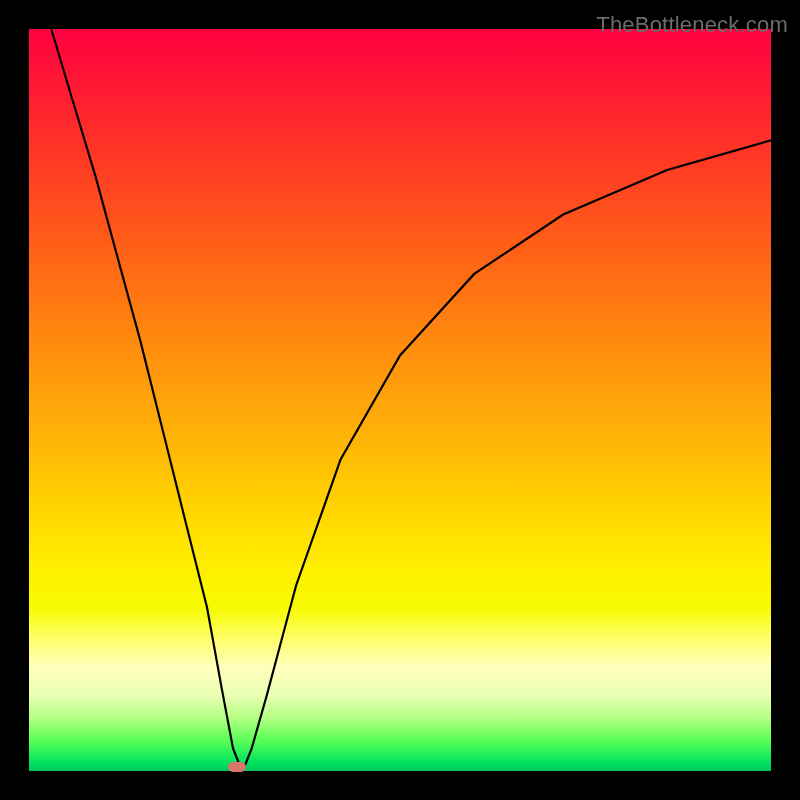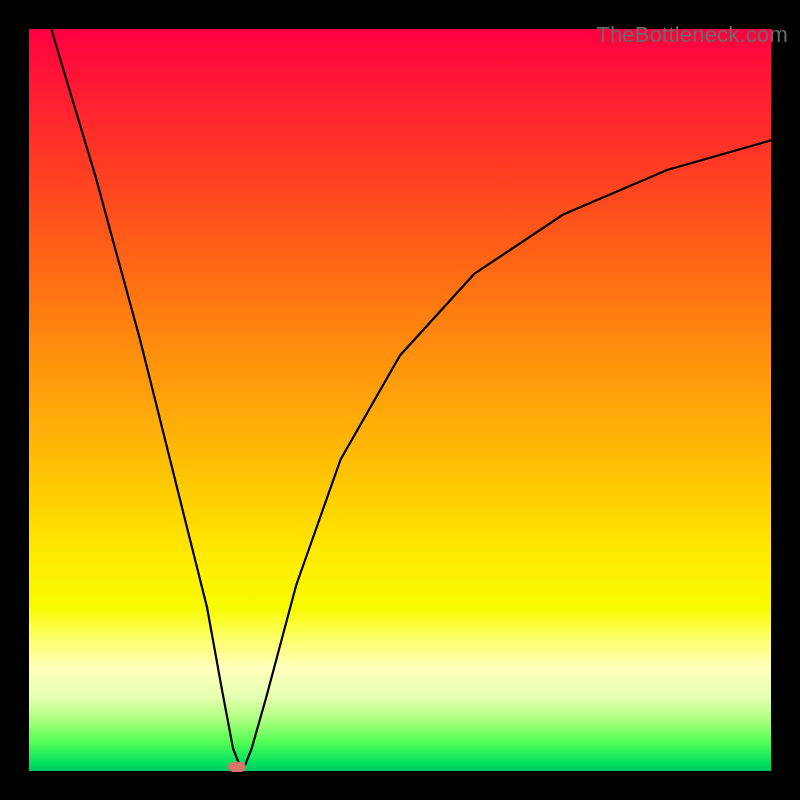--- a/index.html
+++ b/index.html
@@ -39,21 +39,21 @@
       #ffffbb 86%,
       #e6ffb0 90%,
       #b0ff80 93%,
       #55ff55 96%,
       #00e060 99%,
       #00c860 100%
     );
   }
   .watermark {
     position: absolute;
-    top: 22px;
+    top: 12px;
     right: 12px;
     color: #6b6b6b;
     font-size: 22px;
     font-weight: 500;
     letter-spacing: 0.2px;
     user-select: none;
   }
   svg.curve {
     position: absolute;
     left: 0;

